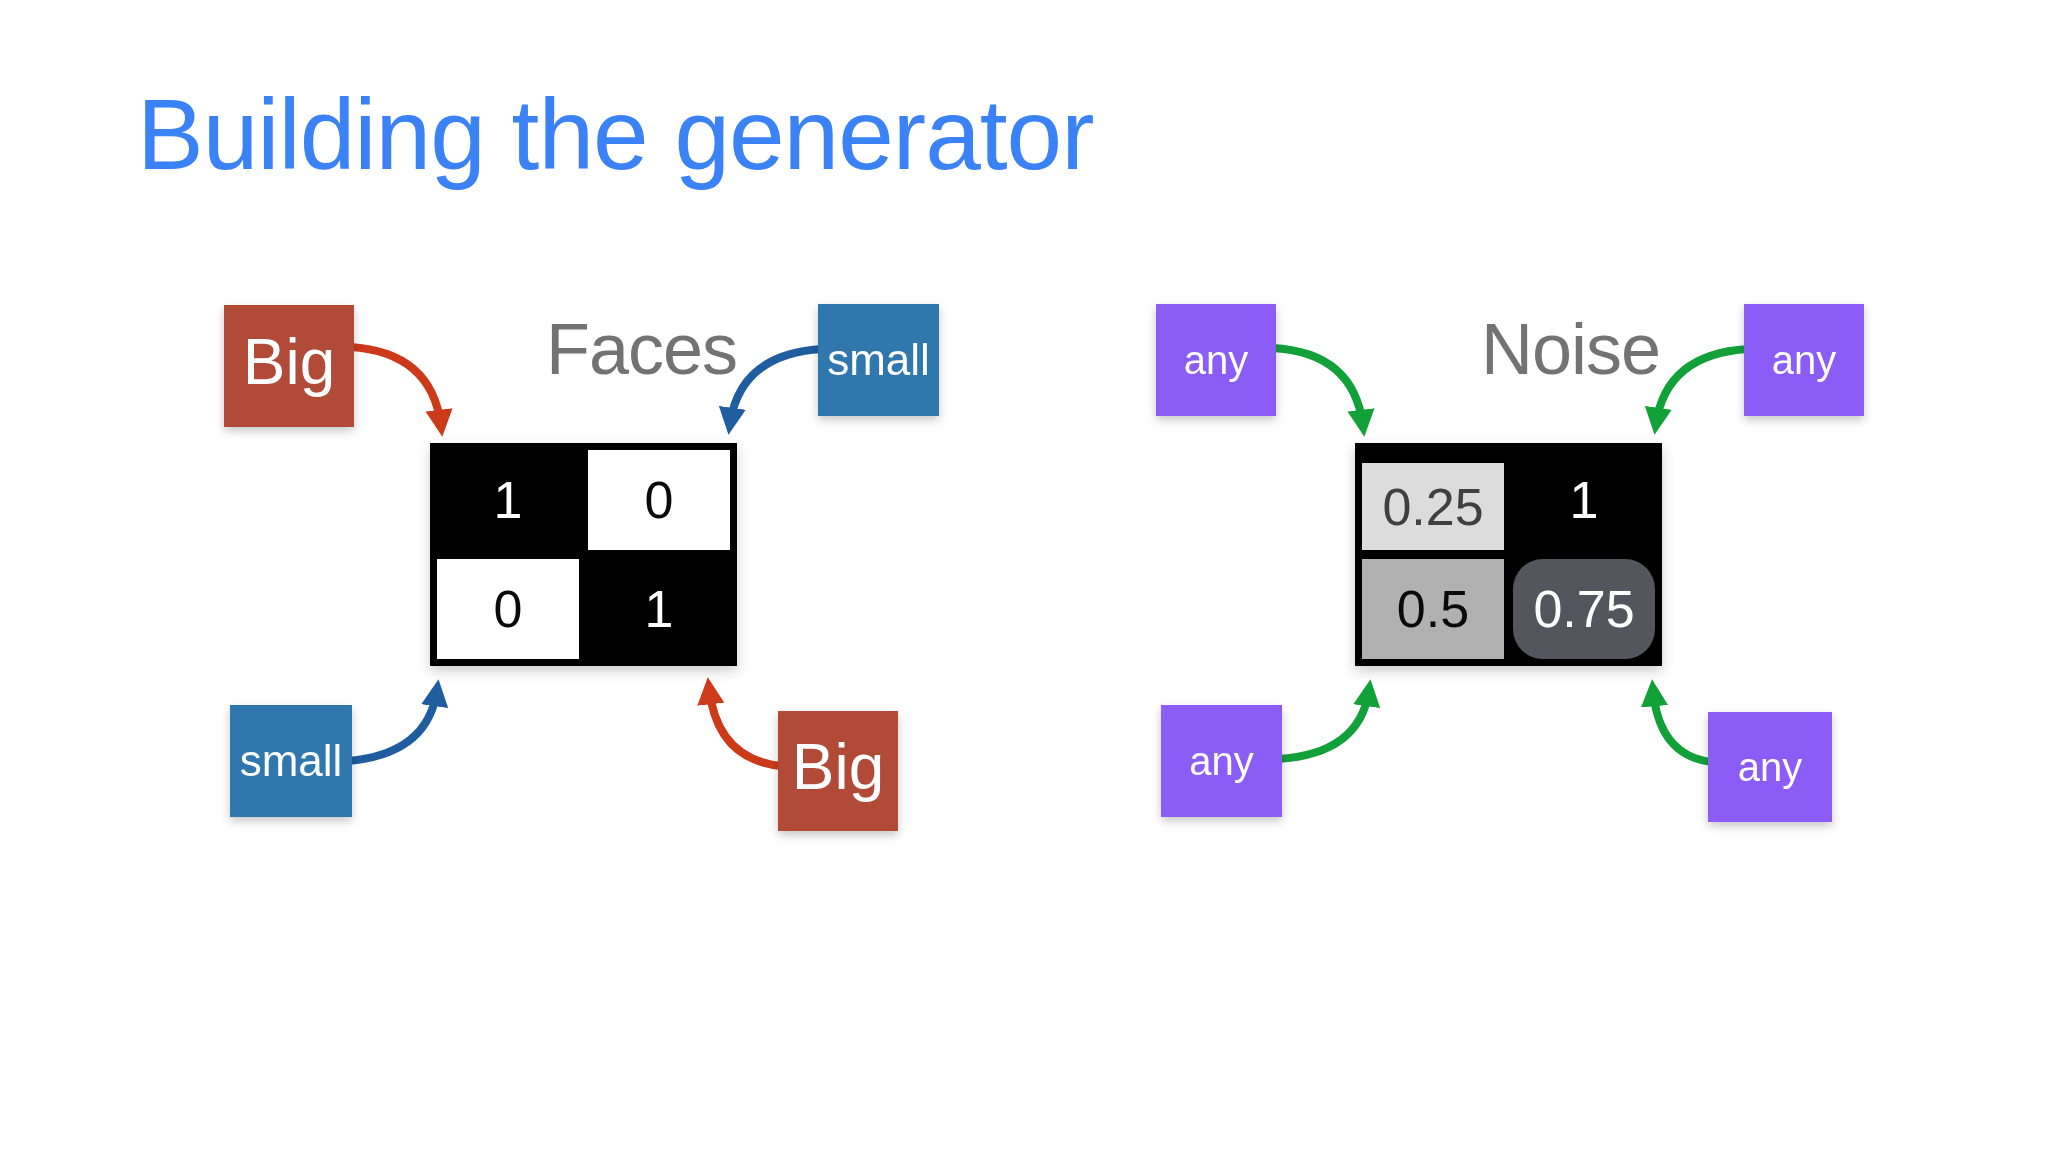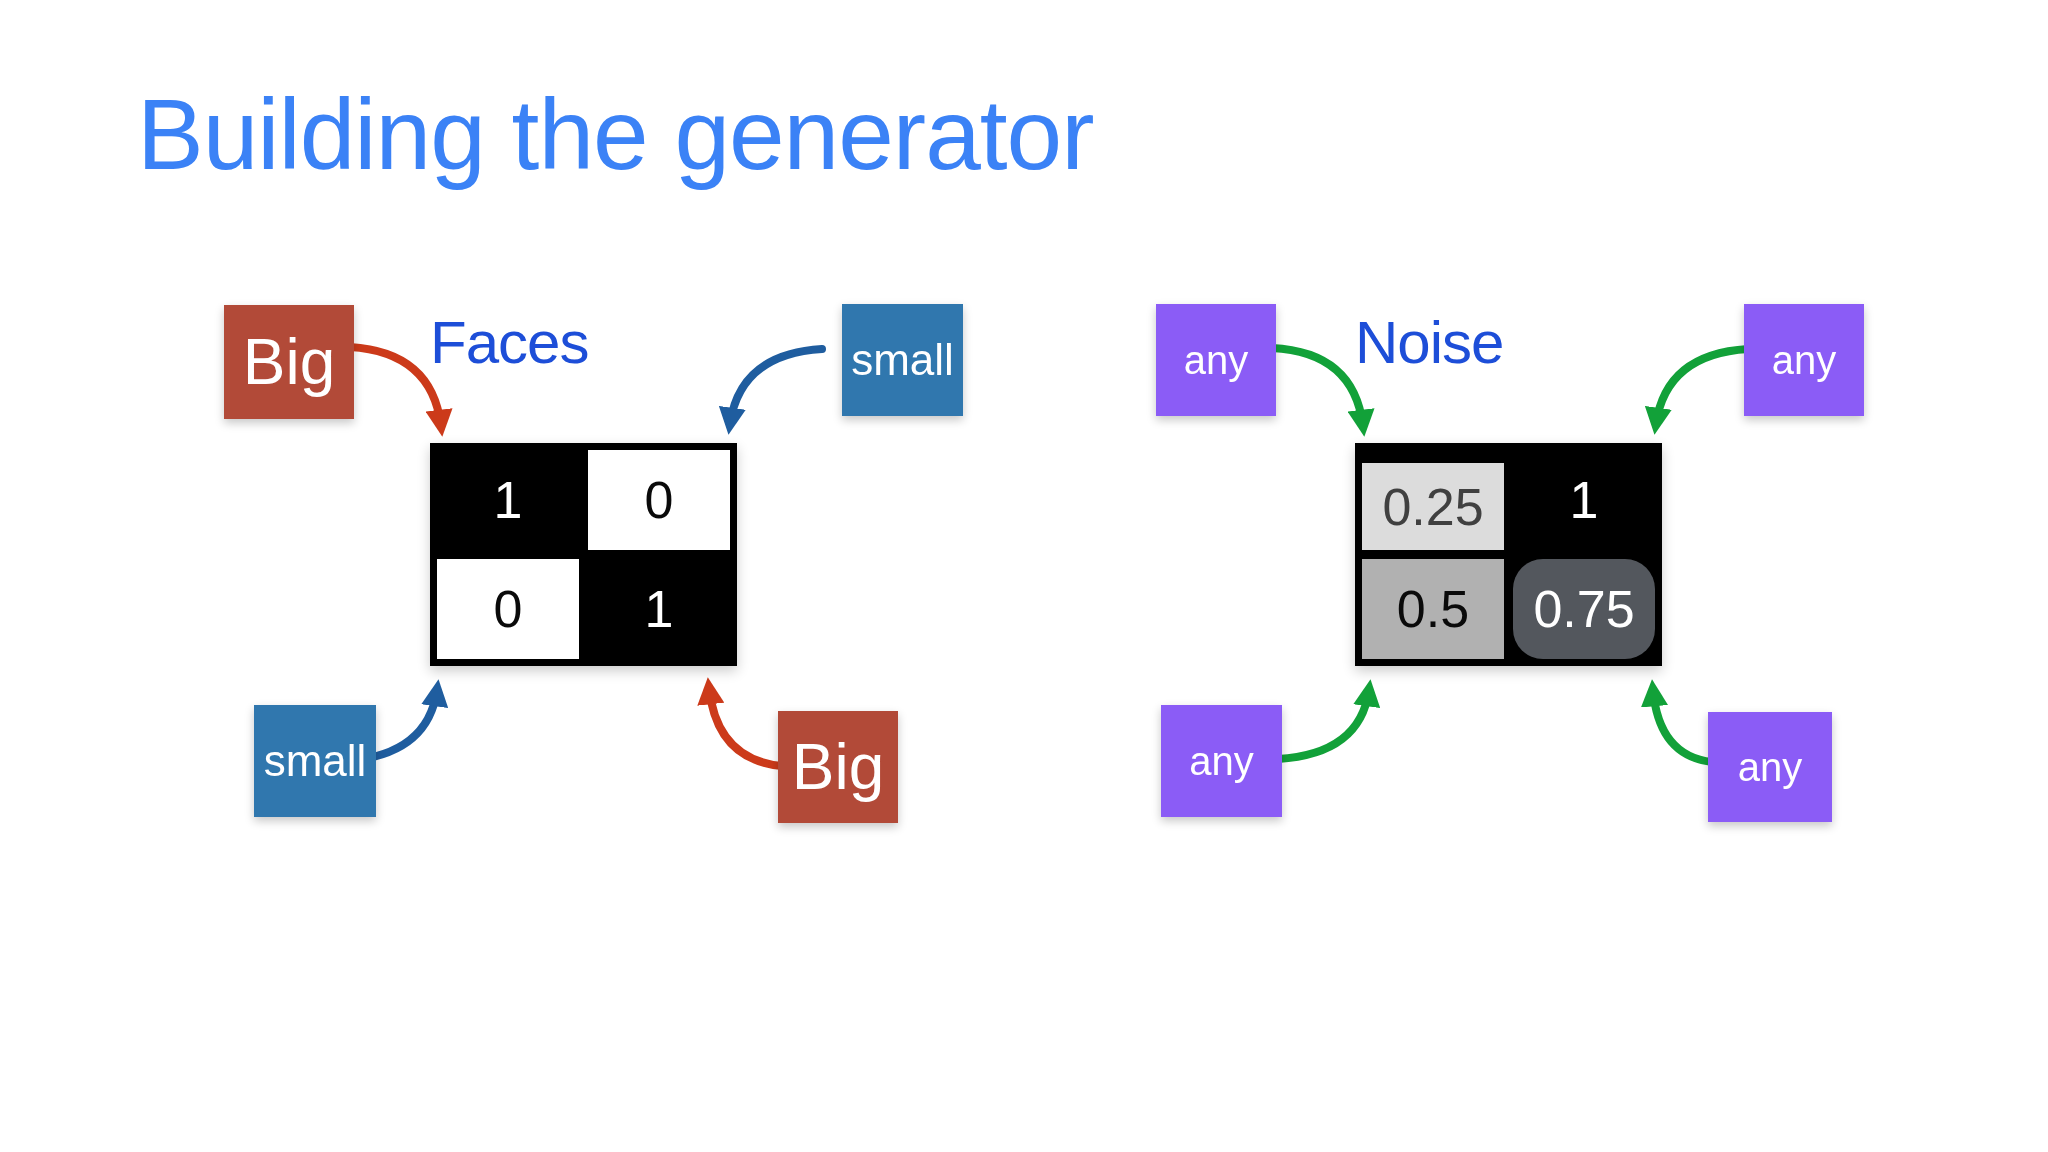--- a/index.html
+++ b/index.html
@@ -5,33 +5,33 @@
   html,body{margin:0;padding:0;background:#ffffff;}
   #stage{
     position:relative;width:2048px;height:1152px;background:#ffffff;
     overflow:hidden;font-family:"Liberation Sans","DejaVu Sans",sans-serif;
   }
   .slide-title{
     position:absolute;left:137px;top:84px;font-size:100px;line-height:1;
     color:#3b82f6;letter-spacing:-1px;white-space:nowrap;
   }
   .diagram-title{
-    position:absolute;top:313px;font-size:60px;line-height:1;color:#1d4ed8;
-    text-align:left;letter-spacing:-1px;
+    position:absolute;top:313px;font-size:72px;line-height:1;color:#737373;
+    text-align:right;letter-spacing:-1px;
   }
   .diagram-title.faces{left:430px;width:307px;}
   .diagram-title.noise{left:1355px;width:305px;}
   .label-box{
     position:absolute;display:flex;align-items:center;justify-content:center;
     color:#ffffff;box-shadow:0 4px 9px rgba(0,0,0,0.22);line-height:1;
   }
   .box-red{background:#b24a38;}
-  .box-blue{background:#3077ae;margin-left:24px;}
+  .box-blue{background:#3077ae;}
   .box-green{background:#8b5cf6;}
-  .t-big{font-size:64px;padding-bottom:0;}
+  .t-big{font-size:64px;padding-bottom:8px;}
   .t-small{font-size:44px;}
   .t-any{font-size:40px;}
   .matrix{
     position:absolute;top:443px;width:293px;height:209px;
     background:#000000;padding:7px;display:grid;
     grid-template-columns:142px 142px;grid-template-rows:100px 100px;gap:9px;
     box-shadow:0 5px 12px rgba(0,0,0,0.2);
   }
   .matrix.faces{left:430px;}
   .matrix.noise{left:1355px;}

